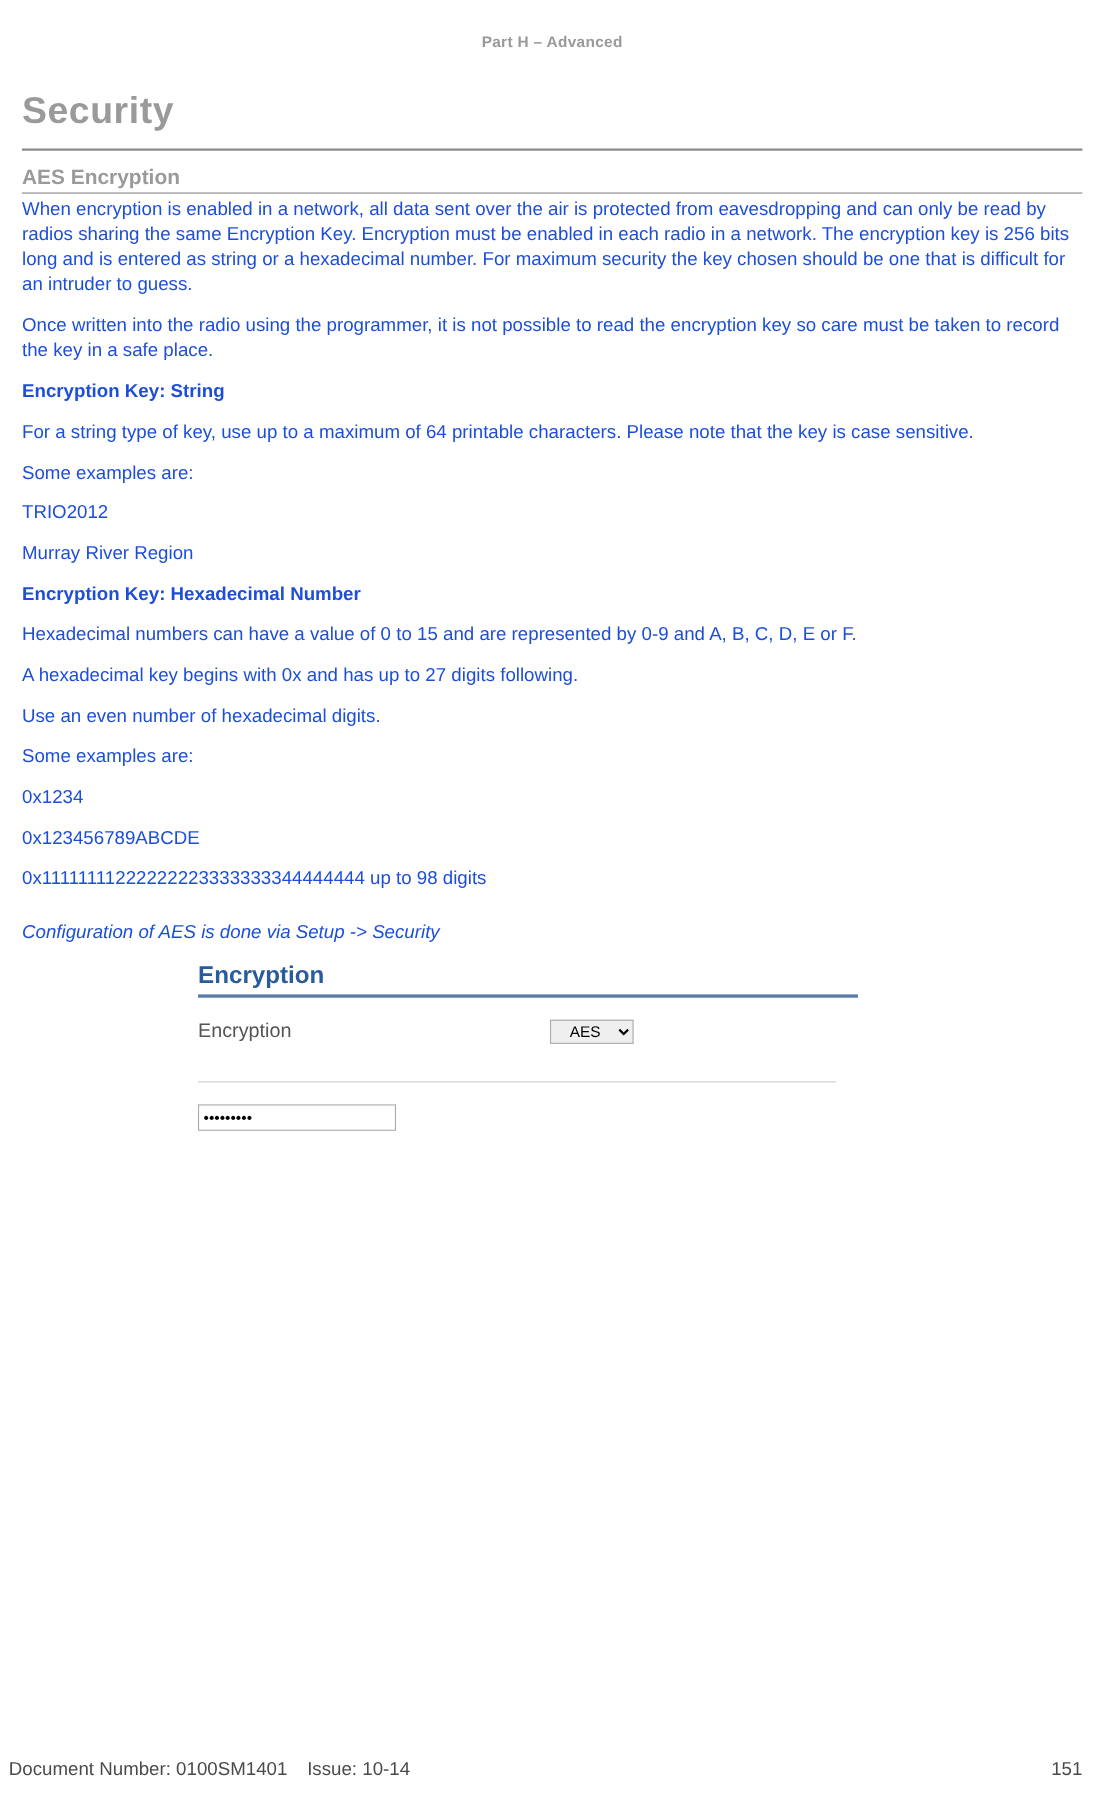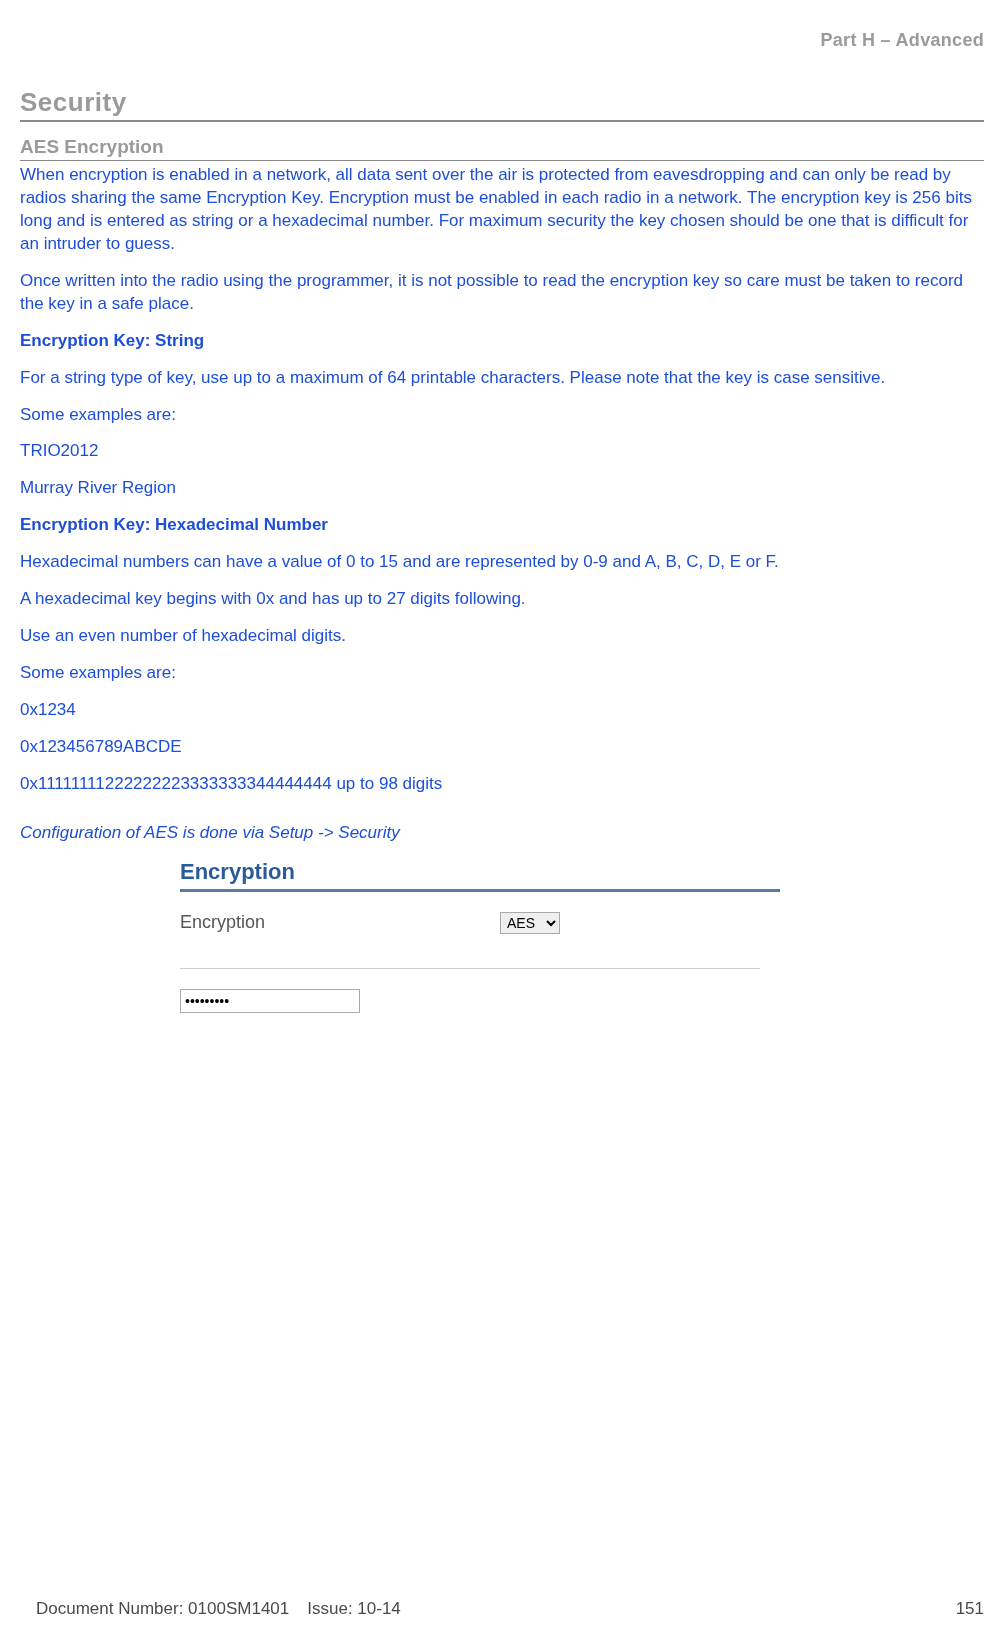--- a/index.html
+++ b/index.html
@@ -4,34 +4,34 @@
 <style>
   * { box-sizing: border-box; margin: 0; padding: 0; }
   html, body { width: 1004px; height: 1637px; background: #fff; }
   body {
     font-family: "Segoe UI", "Helvetica Neue", Arial, sans-serif;
     color: #3c3c3c;
     padding: 30px 20px 20px 20px;
     position: relative;
   }
   .header-right {
-    text-align: right;
+    text-align: center;
     color: #9a9a9a;
     font-weight: 600;
-    font-size: 18px;
+    font-size: 14px;
     letter-spacing: 0.3px;
     margin-bottom: 36px;
   }
   .h1 {
     color: #9a9a9a;
     font-weight: 700;
-    font-size: 26px;
+    font-size: 34px;
     letter-spacing: 0.5px;
     border-bottom: 2px solid #888;
-    padding-bottom: 2px;
+    padding-bottom: 14px;
     margin-bottom: 14px;
   }
   .h2 {
     color: #9a9a9a;
     font-weight: 700;
     font-size: 19px;
     border-bottom: 1px solid #888;
     padding-bottom: 2px;
     margin-bottom: 3px;
   }
@@ -72,26 +72,26 @@
     background: #ccc;
     margin: 28px 0 14px 0;
   }
   select.ui, input.ui {
     font-family: Arial, sans-serif;
     font-size: 14px;
     background: #efefef;
     border: 1px solid #aaa;
     padding: 1px 2px;
   }
-  select.ui { width: 60px; }
+  select.ui { width: 76px; text-align: center; }
   input.ui { width: 180px; background:#fff; padding:3px 4px; }
   .footer {
     position: absolute;
     bottom: 18px;
-    left: 36px;
+    left: 8px;
     right: 20px;
     display: flex;
     justify-content: space-between;
     font-size: 17px;
     color: #4a4a4a;
   }
   .footer .left { display:flex; gap:18px; }
   .footer .pg { font-weight:400; }
 </style>
 </head>

